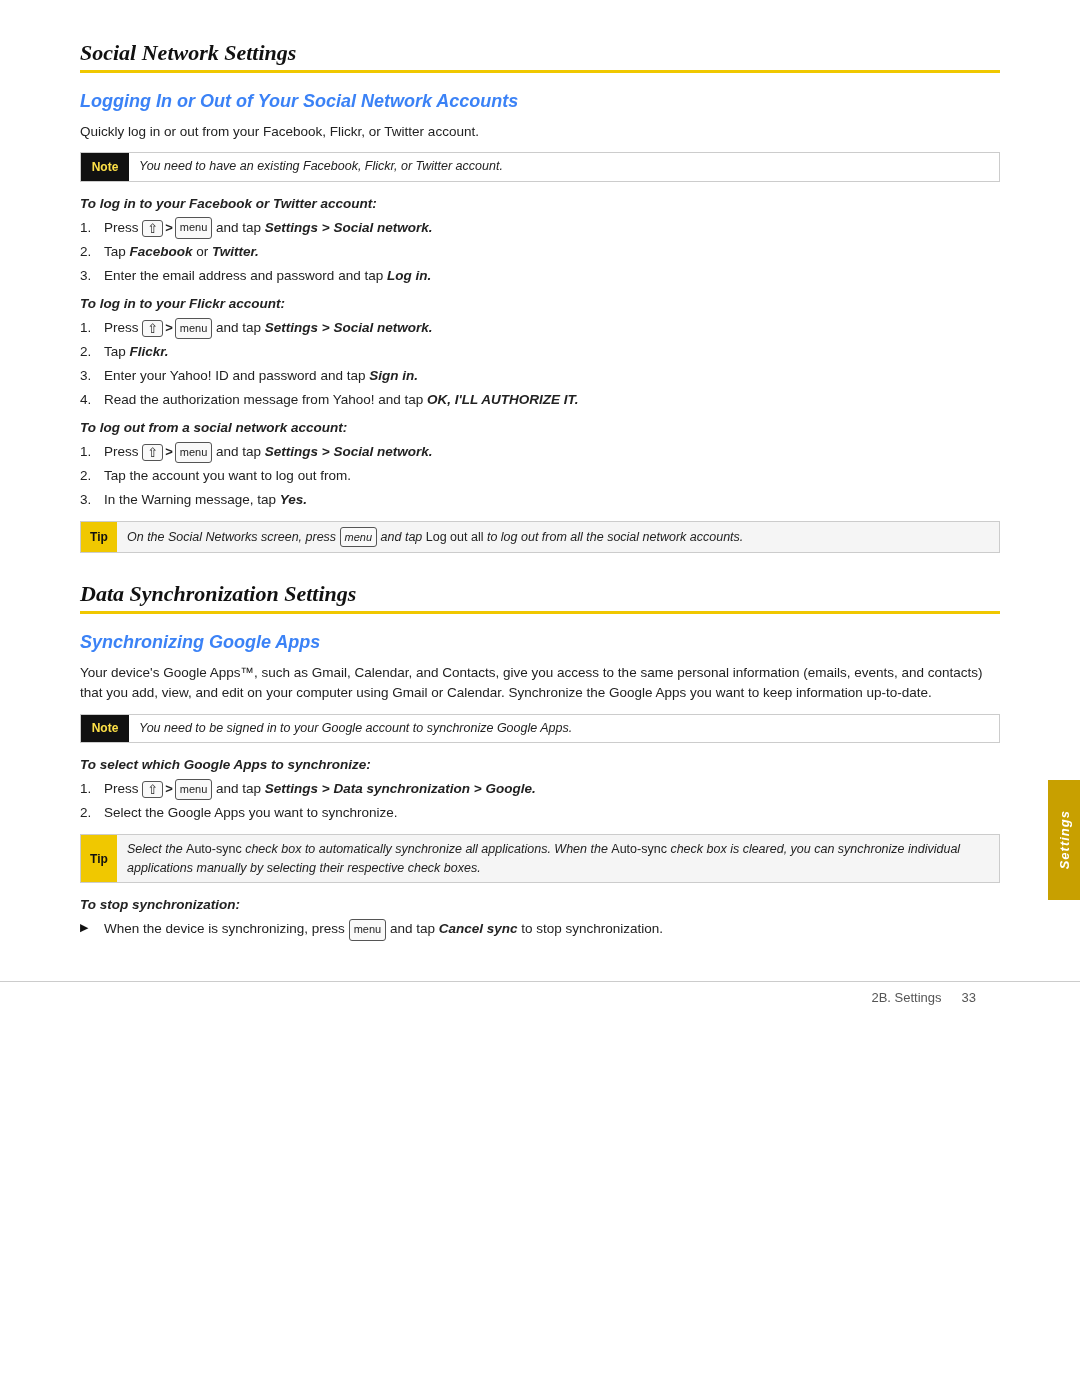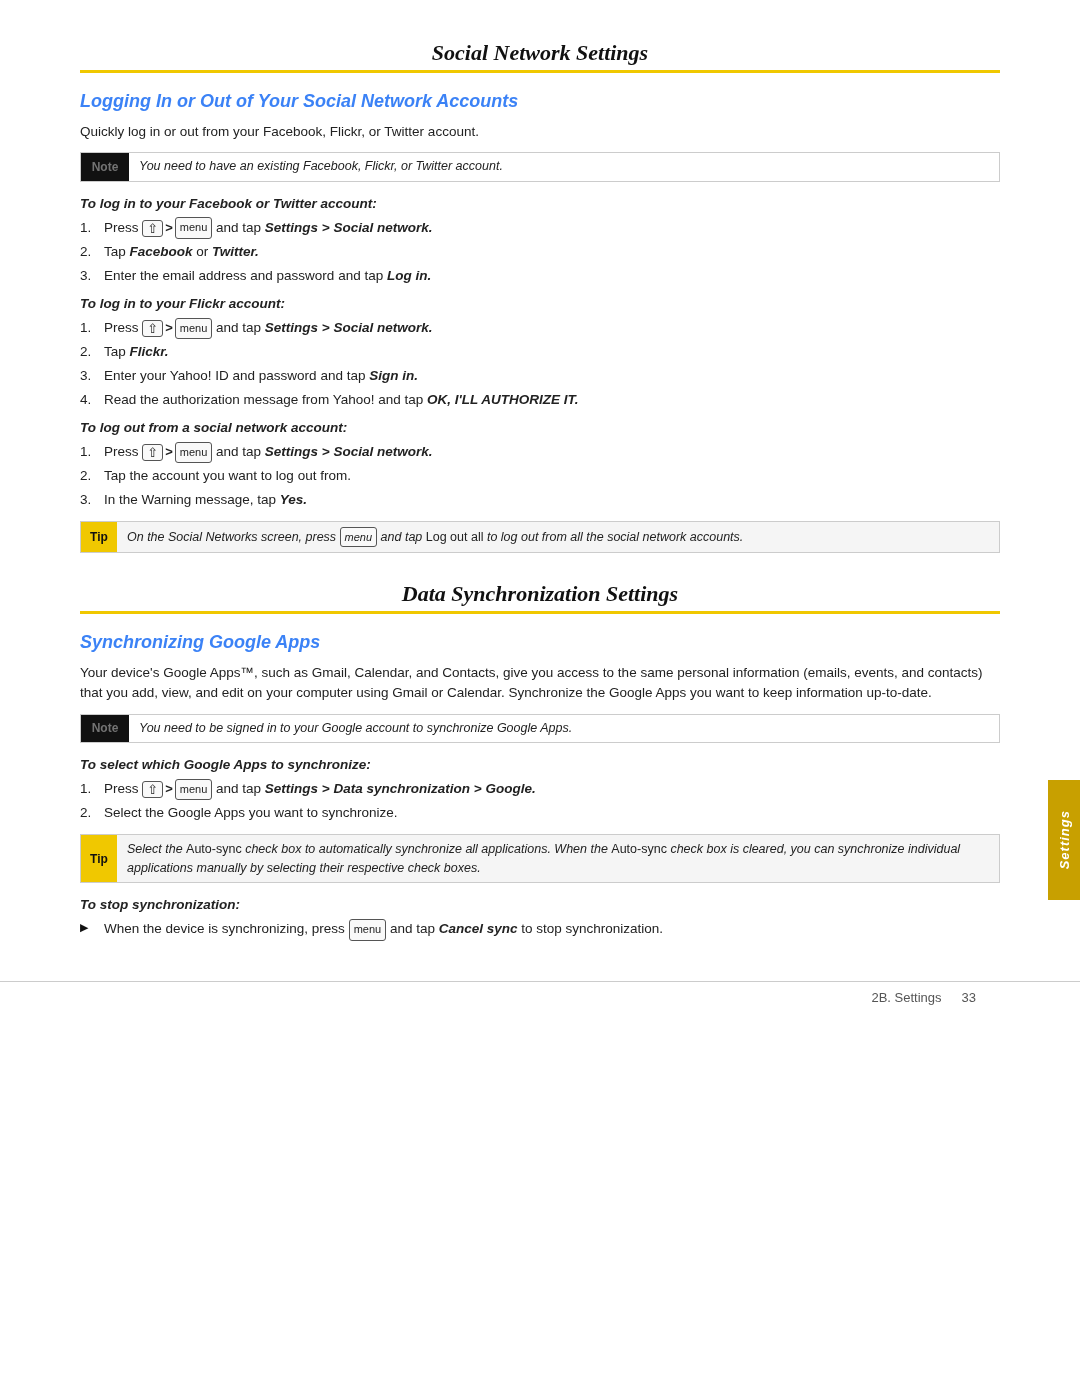--- a/index.html
+++ b/index.html
@@ -20,21 +20,20 @@
     }
 
     
     .section-title {
       font-family: Georgia, 'Times New Roman', serif;
       font-style: italic;
       font-size: 22px;
       font-weight: bold;
       color: #111;
       margin-bottom: 4px;
-      text-align: center;
     }
 
     .section-divider {
       border: none;
       border-top: 3px solid #f0c800;
       margin-bottom: 18px;
     }
 
     
     .subsection-title {
@@ -57,21 +56,21 @@
     .note-box {
       display: flex;
       align-items: flex-start;
       border: 1px solid #ccc;
       margin-bottom: 14px;
       background: #fff;
     }
 
     .note-label {
       background: #111;
-      color: #737373;
+      color: #fde047;
       font-weight: bold;
       font-size: 12px;
       padding: 4px 8px;
       min-width: 48px;
       text-align: center;
       flex-shrink: 0;
       align-self: stretch;
       display: flex;
       align-items: center;
       justify-content: center;

